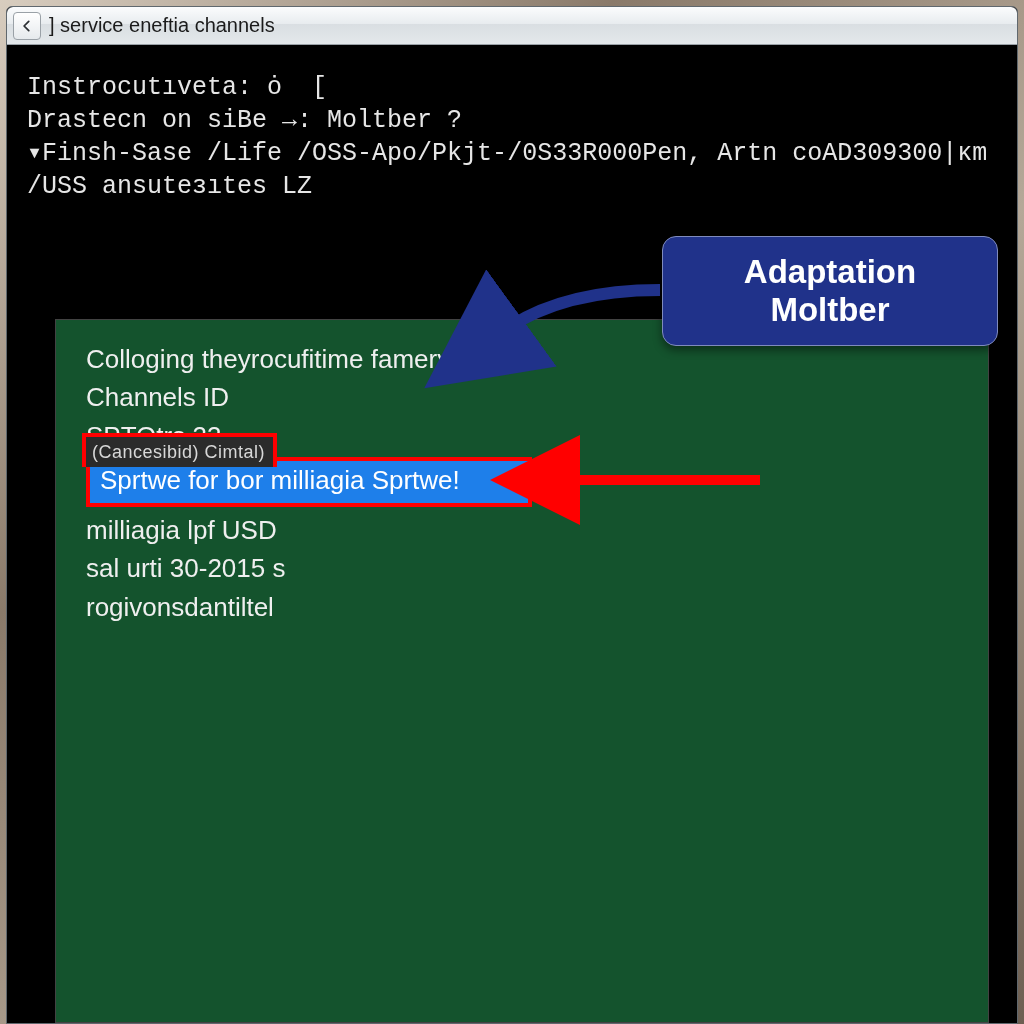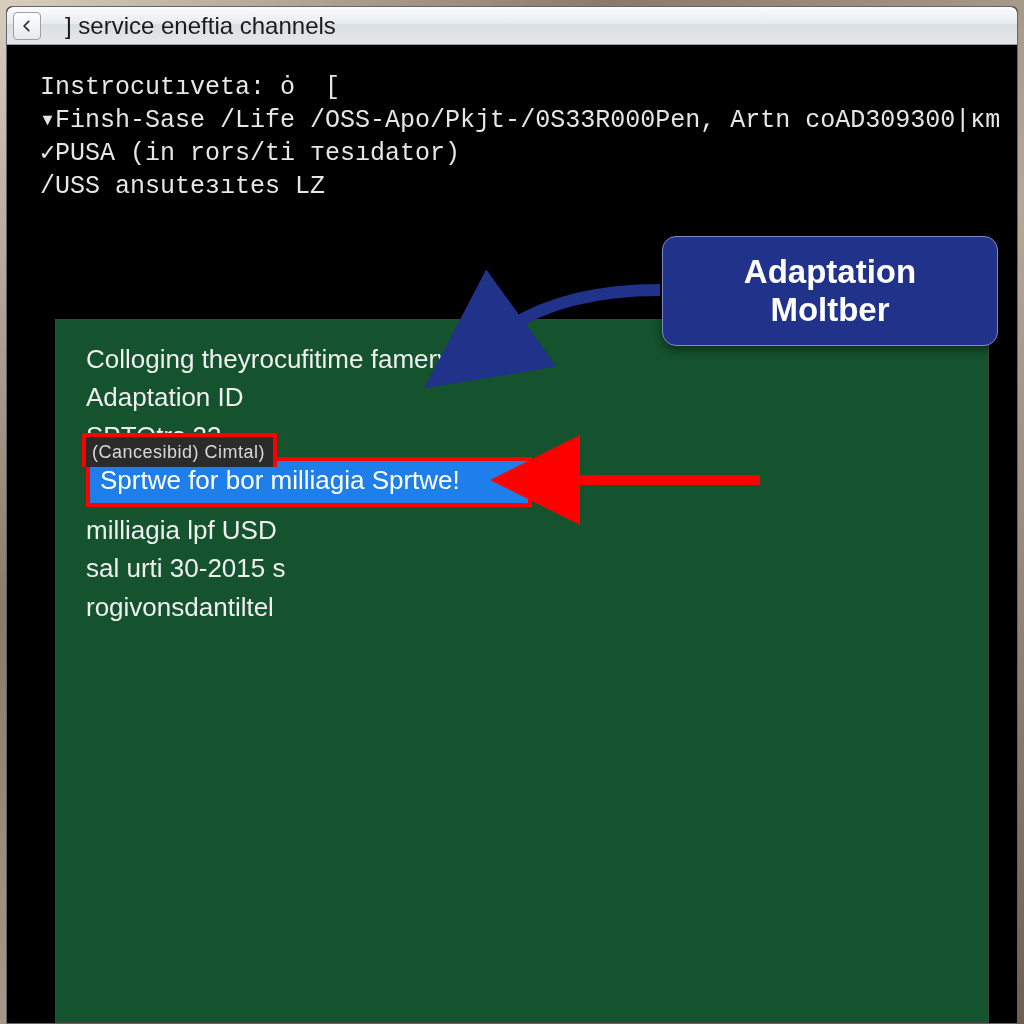--- a/index.html
+++ b/index.html
@@ -25,40 +25,40 @@
     display: flex;
     flex-direction: column;
   }
   .titlebar {
     height: 38px;
     background: linear-gradient(#fbfcfd, #e8ecef 45%, #d9dee2 46%, #e4e8eb);
     border-bottom: 1px solid #9aa1a7;
     display: flex;
     align-items: center;
     padding: 0 6px;
-    gap: 24px;
+    gap: 8px;
     border-top-left-radius: 6px;
     border-top-right-radius: 6px;
     color: #1b1b1b;
-    font-size: 24px;
+    font-size: 20px;
   }
   .back-btn {
     width: 28px; height: 28px;
     border: 1px solid #9aa1a7;
     border-radius: 4px;
     background: linear-gradient(#fff, #e6eaed);
     display: flex; align-items: center; justify-content: center;
   }
   .back-btn svg { width: 14px; height: 14px; }
   .title-text { white-space: nowrap; }
 
   .client {
     flex: 1;
     background: #000;
-    padding: 26px 20px 0 33px;
+    padding: 26px 20px 0 20px;
     color: #e6e6e6;
     font-family: Consolas, "Courier New", monospace;
     font-size: 25px;
     line-height: 1.32;
     position: relative;
   }
   .client .line { white-space: pre; }
 
   
   .inner-panel {
@@ -145,27 +145,27 @@
     <div class="back-btn">
       <svg viewBox="0 0 24 24">
         <path d="M15 4 L7 12 L15 20" fill="none" stroke="#2b2f33" stroke-width="3" stroke-linecap="round" stroke-linejoin="round"></path>
       </svg>
     </div>
     <span class="title-text">] service eneftia channels</span>
   </div>
 
   <div class="client">
     <div class="line">Instrocutıveta: ȯ  [</div>
+    <div class="line">Drastecn on siBe →: Moltber ?</div>
     <div class="line">▾Finsh-Sase /Life /OSS-Apo/Pkjt-/0S33R000Pen, Artn coAD309300|ᴋm</div>
-    <div class="line">✓PUSA (in rors/ti тesıdator)</div>
     <div class="line">/USS ansuteзıtes LZ</div>
 
     <div class="inner-panel">
       <div class="pline">Colloging theyrocufitime famery</div>
-      <div class="pline">Adaptation  ID</div>
+      <div class="pline">Channels  ID</div>
       <div class="pline">SPTOtrs 33</div>
 
       <div class="sel-wrap">
         <div class="sel-tab">(Cancesibid) Cimtal)</div>
         <div class="sel-box">Sprtwe for bor milliagia Sprtwe!</div>
       </div>
 
       <div class="pline">milliagia lpf USD</div>
       <div class="pline">sal urti 30-2015  s</div>
       <div class="pline">rogivonsdantiltel</div>

